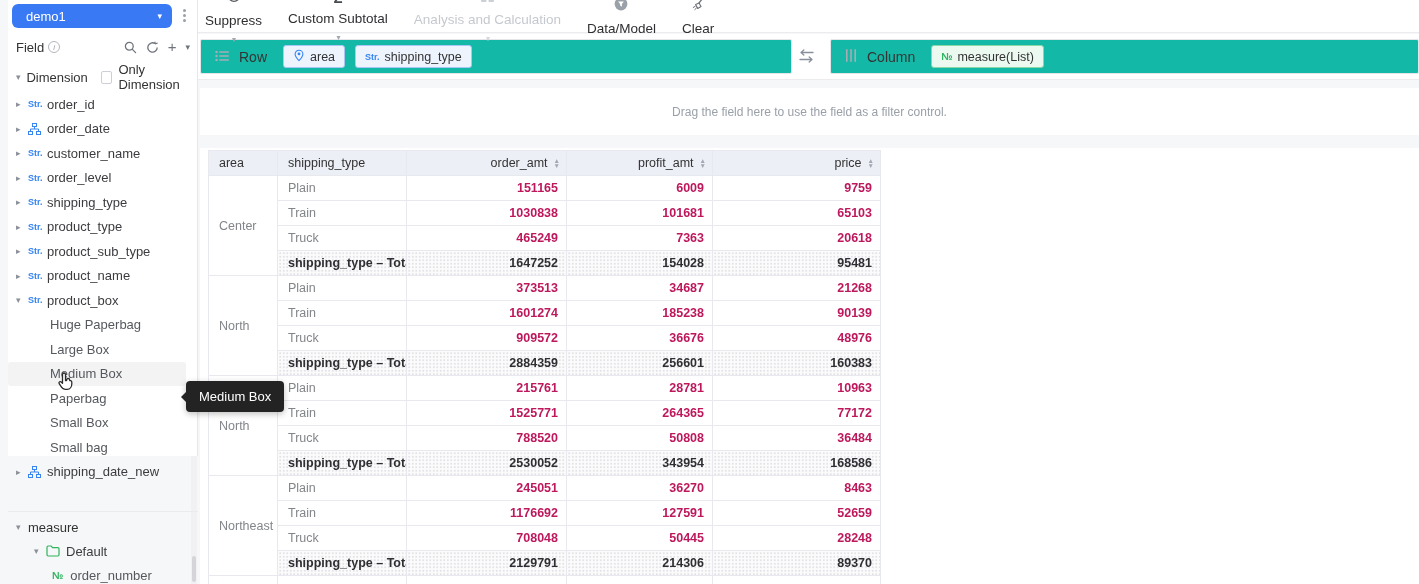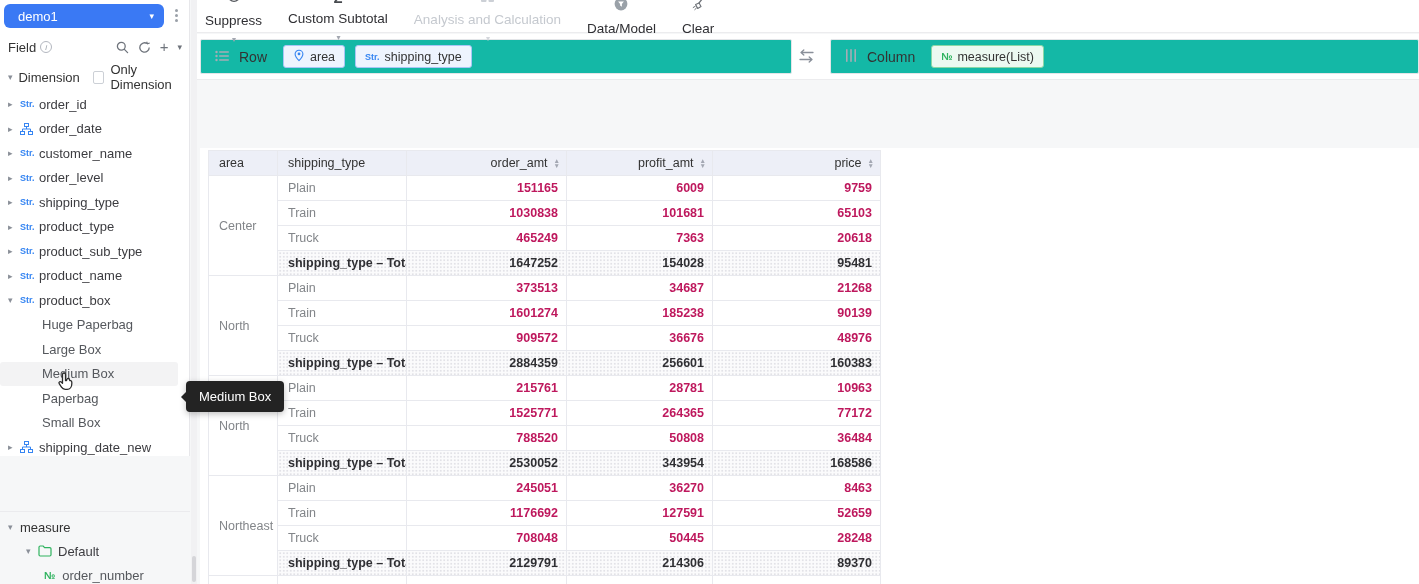--- a/index.html
+++ b/index.html
@@ -1,21 +1,21 @@
 <!DOCTYPE html>
 <html><head>
 <meta charset="utf-8">
 <style>
   * { box-sizing: border-box; margin: 0; padding: 0; }
   html,body { width:1419px; height:584px; overflow:hidden; }
   body { font-family:"Liberation Sans", sans-serif; background:#f6f7f8; }
   .app { position:relative; width:1419px; height:584px; background:#f6f7f8; overflow:hidden; }
 
   
-  .sidebar { position:absolute; left:0; top:0; width:190px; height:456px; background:#fff; border-right:1px solid #e7e7ea; z-index:5; }
+  .sidebar { position:absolute; left:8px; top:0; width:190px; height:456px; background:#fff; border-right:1px solid #e7e7ea; z-index:5; }
   .scroll-track { position:absolute; left:191px; top:0; width:6px; height:584px; background:#f1f1f3; z-index:4; }
   .scroll-thumb { position:absolute; left:192px; top:556px; width:4px; height:26px; background:#d5d5d9; border-radius:2px; z-index:5; }
 
   .dataset-btn { position:absolute; left:4px; top:4px; width:160px; height:24px; background:#3a79f4; border-radius:6px; color:#fff; font-size:13px; display:flex; align-items:center; justify-content:space-between; padding:0 10px 0 14px; cursor:pointer; }
   .dataset-btn .dd-caret { font-size:9px; color:#fff; }
   .kebab { position:absolute; left:169px; top:9px; width:14px; height:16px; display:flex; flex-direction:column; align-items:center; gap:2px; cursor:pointer; }
   .kebab i { width:3px; height:3px; border-radius:50%; background:#9aa0a8; }
 
   .field-row { position:absolute; left:0; top:36px; width:190px; height:22px; display:flex; align-items:center; padding:0 8px; font-size:13px; color:#333; }
   .info-ic { width:12px; height:12px; border:1px solid #b3b7bf; border-radius:50%; font-size:8px; color:#9aa0a8; display:inline-flex; align-items:center; justify-content:center; margin-left:4px; font-style:italic; }
@@ -176,20 +176,23 @@
             </g>
           </svg></span>
       <span class="shelf-label">Column</span>
       <span class="pill green">
         <span class="num-ic">№</span>
         <span>measure(List)</span>
       </span>
     </div>
   </div>
 
+  <div class="filter-bar">
+    <span>Drag the field here to use the field as a filter control.</span>
+  </div>
 
   <div class="table-panel">
     <table class="pivot">
       <colgroup>
           <col style="width:69px">
           <col style="width:129px">
           <col style="width:160px">
           <col style="width:146px">
           <col style="width:168px">
         </colgroup>
@@ -456,20 +459,23 @@
         </div>
         <div class="tree-row child hl">
           <span>Medium Box</span>
         </div>
         <div class="tree-row child">
           <span>Paperbag</span>
         </div>
         <div class="tree-row child">
           <span>Small Box</span>
         </div>
+        <div class="tree-row child">
+          <span>Small bag</span>
+        </div>
         <div class="tree-row">
           <span class="caret">▸</span>
           <span class="fi">
             <svg width="13" height="12" viewBox="0 0 13 12">
               <g stroke="#3685f2" fill="none">
                 <rect x="4.5" y="0.5" width="4" height="3"></rect>
                 <rect x="0.5" y="8.5" width="4" height="3"></rect>
                 <rect x="8.5" y="8.5" width="4" height="3"></rect>
                 <path d="M6.5 3.5V6M2.5 8.5V6h8v2.5"></path>
               </g>

